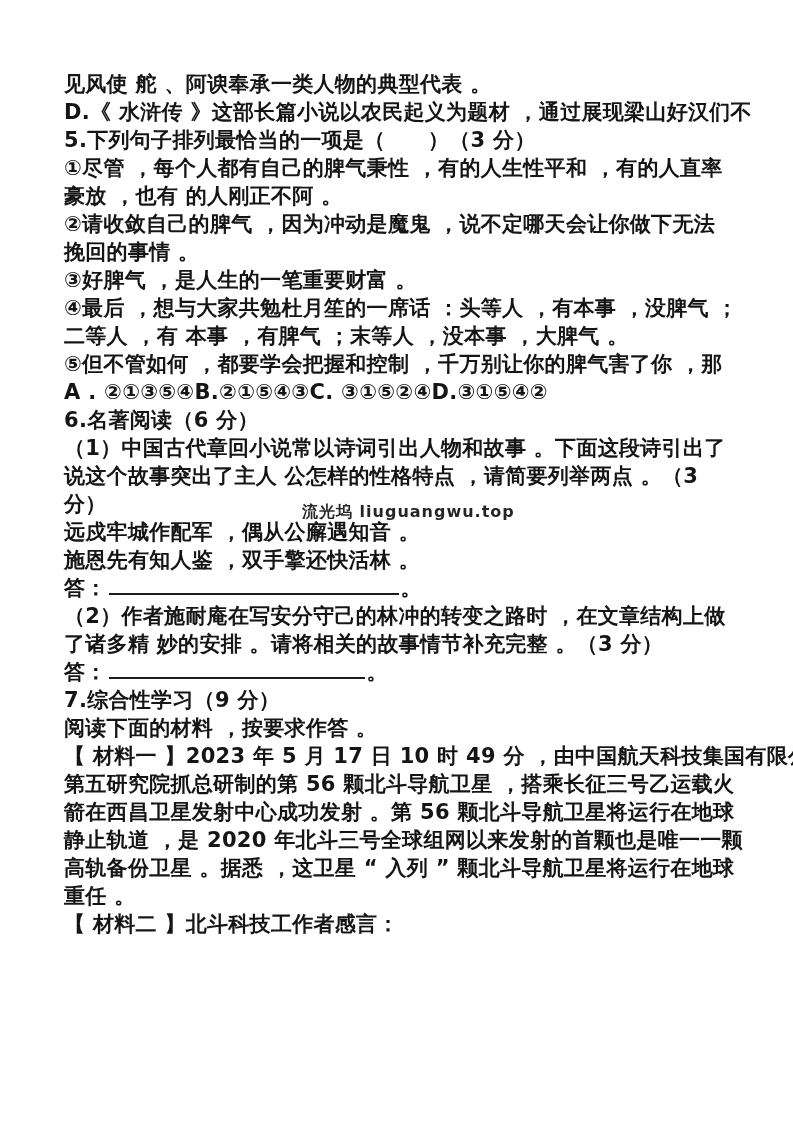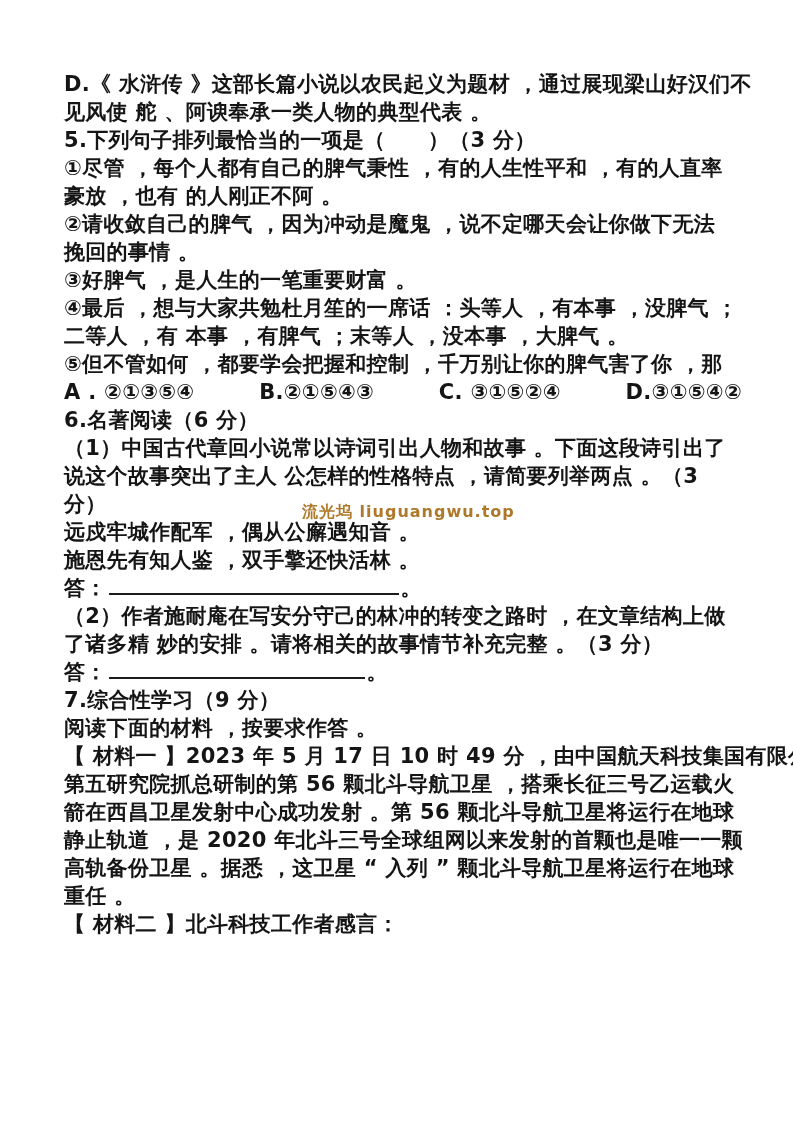--- a/index.html
+++ b/index.html
@@ -19,54 +19,54 @@
     top: 70px;
     width: 680px;
     font-size: 21px;
     line-height: 28px;
     letter-spacing: 0.3px;
   }
   .ln { white-space: nowrap; }
   .center { }
   .opts {
     display: flex;
-    justify-content: space-between;
+    justify-content: flex-start;
     padding-right: 2px;
   }
   .ans { white-space: nowrap; }
   .blank {
     display: inline-block;
     height: 16px;
     border-bottom: 2px solid #1c1c1c;
     vertical-align: baseline;
     margin: 0 2px;
   }
   .blank-1 { width: 290px; }
   .blank-2 { width: 256px; }
   .watermark {
     position: absolute;
     left: 302px;
     top: 499px;
     font-size: 16px;
     line-height: 26px;
-    color: #a16207;
+    color: #000000;
     opacity: 0.85;
     letter-spacing: 1px;
     white-space: nowrap;
     font-weight: 600;
   }
 </style>
 </head>
 <body>
 
 <div class="page">
   <div class="doc">
 
+    <div class="ln">见风使 舵 、阿谀奉承一类人物的典型代表 。</div>
     <div class="ln">D.《 水浒传 》这部长篇小说以农民起义为题材 ，通过展现梁山好汉们不</div>
-    <div class="ln">见风使 舵 、阿谀奉承一类人物的典型代表 。</div>
 
     <div class="ln">5.下列句子排列最恰当的一项是（　　）（3 分）</div>
     <div class="ln">①尽管 ，每个人都有自己的脾气秉性 ，有的人生性平和 ，有的人直率</div>
     <div class="ln">豪放 ，也有 的人刚正不阿 。</div>
     <div class="ln">②请收敛自己的脾气 ，因为冲动是魔鬼 ，说不定哪天会让你做下无法</div>
     <div class="ln">挽回的事情 。</div>
     <div class="ln">③好脾气 ，是人生的一笔重要财富 。</div>
     <div class="ln">④最后 ，想与大家共勉杜月笙的一席话 ：头等人 ，有本事 ，没脾气 ；</div>
     <div class="ln">二等人 ，有 本事 ，有脾气 ；末等人 ，没本事 ，大脾气 。</div>
     <div class="ln">⑤但不管如何 ，都要学会把握和控制 ，千万别让你的脾气害了你 ，那</div>

